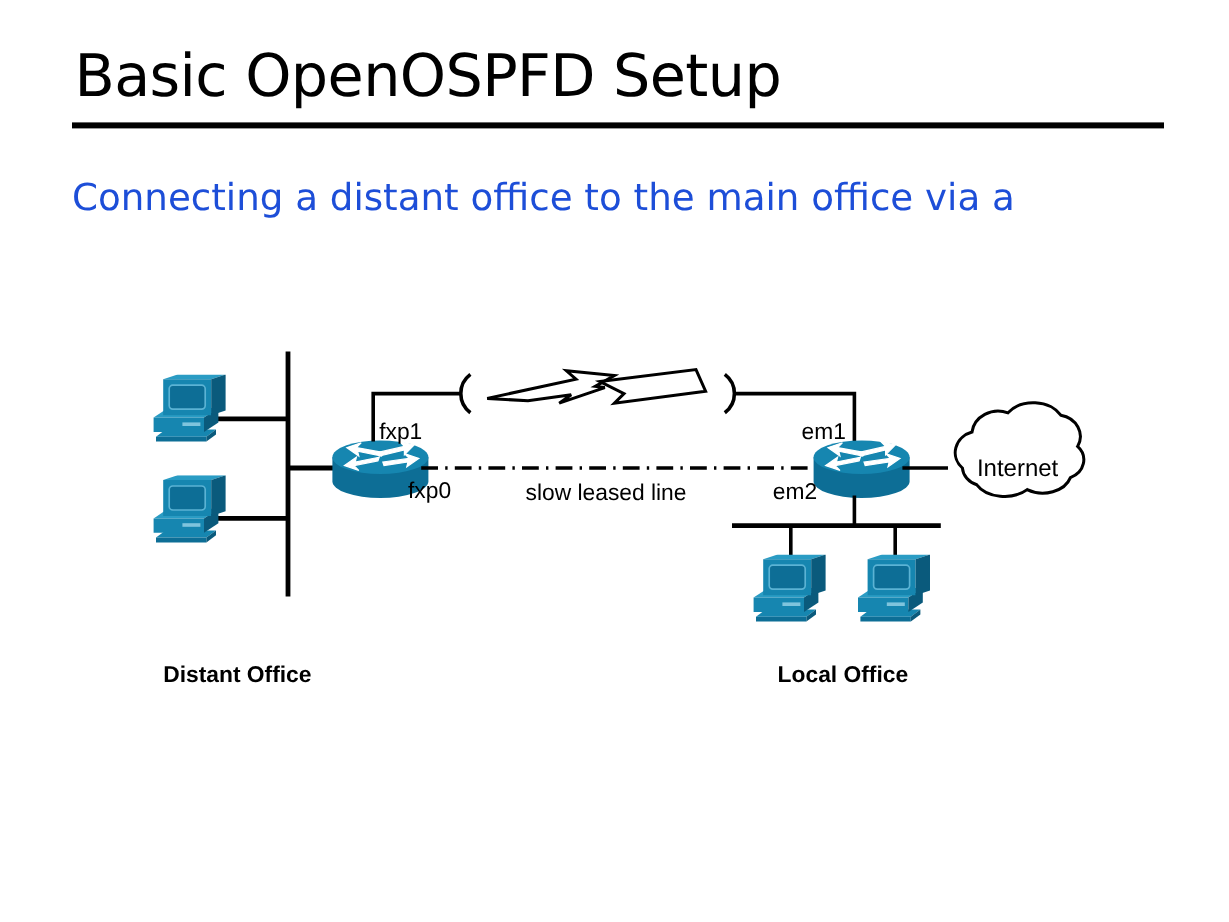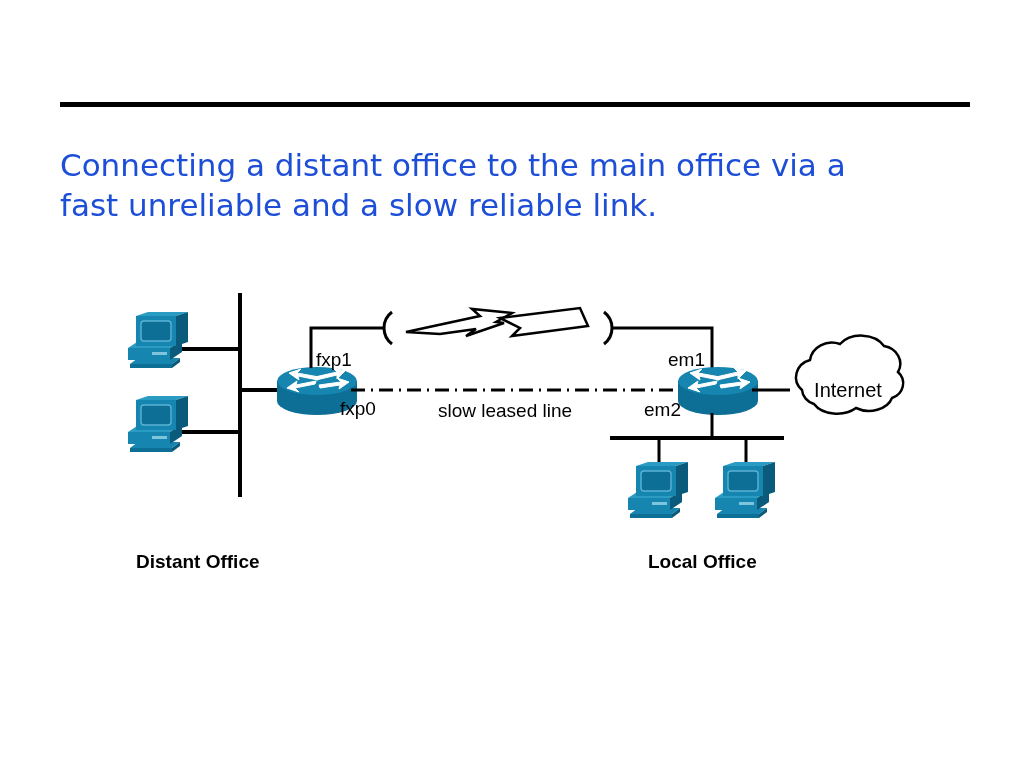--- a/index.html
+++ b/index.html
@@ -68,25 +68,25 @@
     font-family: "Liberation Sans", sans-serif;
     font-size: 20px;
     fill: #000000;
   }
 </style>
 </head>
 <body>
 
 <div class="slide">
 
+  <div class="slide-title">Basic OpenOSPFD Setup</div>
   <div class="title-rule"></div>
 
   <div class="slide-body">
     <div>Connecting a distant office to the main office via a</div>
-    <div>fast unreliable and a slow reliable link.</div>
   </div>
 
   <div class="diagram">
     <svg width="1024" height="380" viewBox="0 0 1024 380" xmlns="http://www.w3.org/2000/svg">
 
       <defs>
 
         <symbol id="pc-symbol" viewBox="0 0 72 62">
 
           <polygon points="4,52 46,52 54,46 12,46" fill="#1686b0"></polygon>

